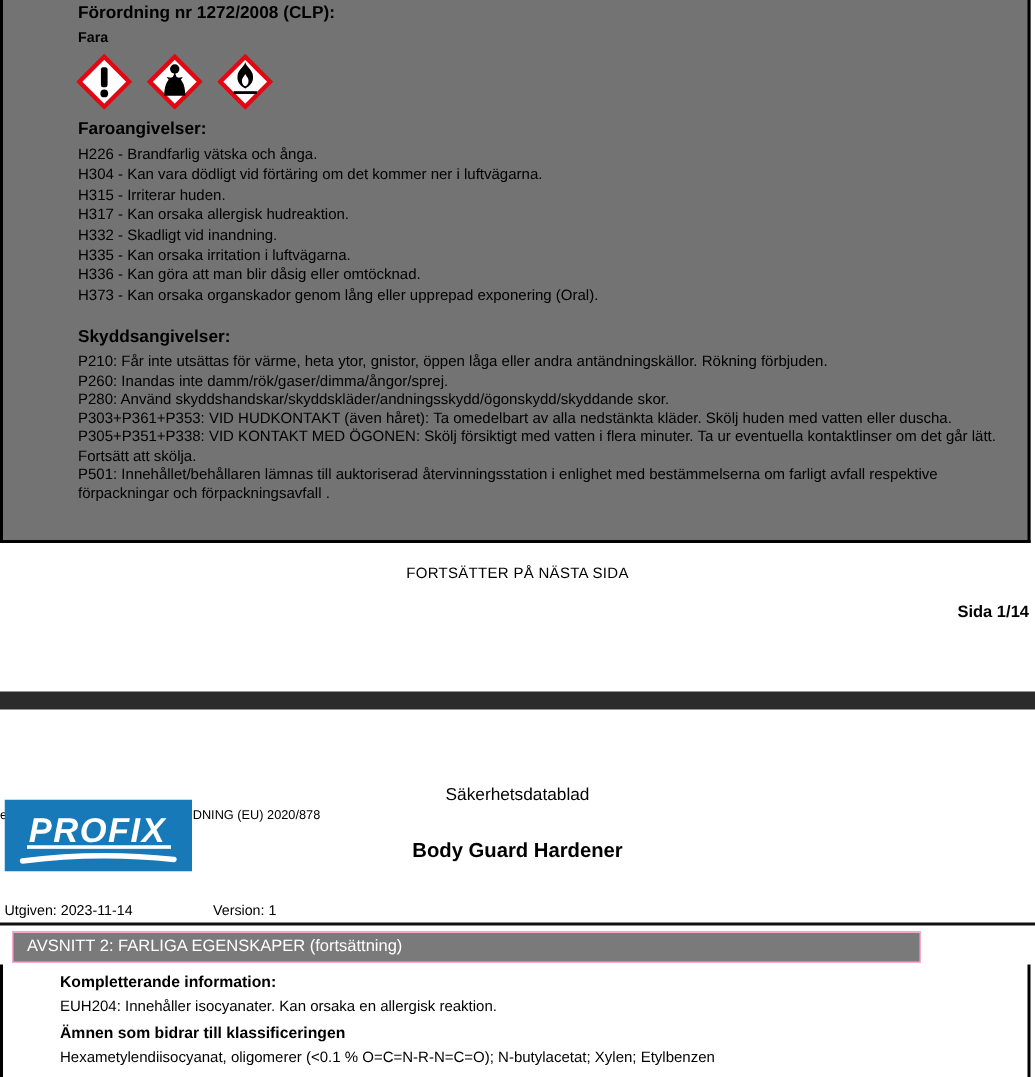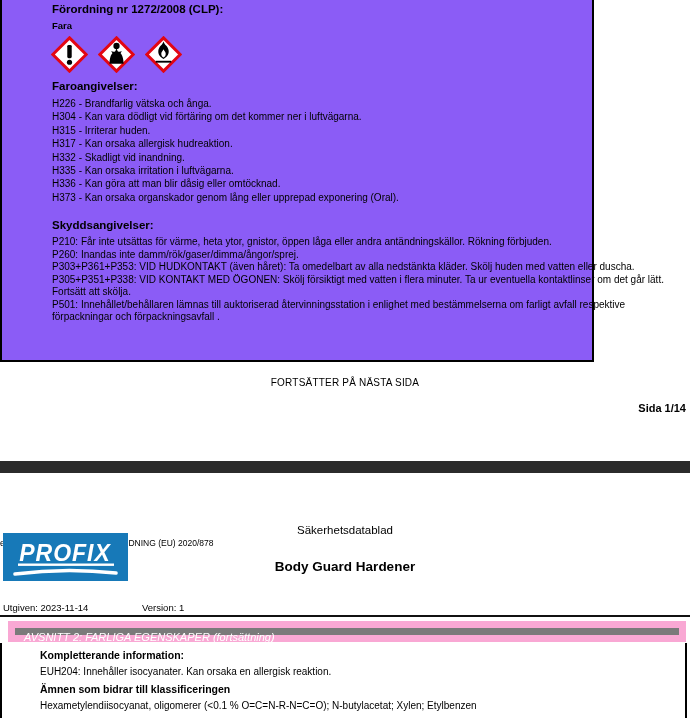--- a/index.html
+++ b/index.html
@@ -4,22 +4,22 @@
 <style>
   html,body{margin:0;padding:0;}
   body{
     width:690px;height:718px;position:relative;overflow:hidden;background:#fff;
     font-family:"Liberation Sans", sans-serif;color:#000;
   }
   .abs{position:absolute;}
 
   
   .page1-box{
-    left:0;top:0;width:594px;height:362px;box-sizing:border-box;
-    border:2px solid #000;border-top:none;background:#8b5cf6;
+    left:0;top:0;width:687px;height:362px;box-sizing:border-box;
+    border:2px solid #000;border-top:none;background:#737373;
   }
   .clp-heading{left:50px;top:3px;font-size:11.5px;font-weight:bold;}
   .signal-word{left:50px;top:20px;font-size:9.5px;font-weight:bold;}
   .picto-row{left:49px;top:36px;display:flex;gap:10px;}
   .picto-row svg{width:37px;height:37px;display:block;}
   .sub-heading{font-size:11.5px;font-weight:bold;}
   .hazard-heading{left:50px;top:80px;}
   .hazard-list{left:50px;top:97px;width:620px;}
   .hazard-list div{font-size:10px;line-height:13.4px;}
   .precaution-heading{left:50px;top:219px;}
@@ -34,22 +34,22 @@
   
   .profix-logo{left:3px;top:533px;width:125px;height:48px;}
   .profix-logo svg{width:125px;height:48px;display:block;}
   .doc-type-title{left:0;top:524px;width:690px;text-align:center;font-size:11.5px;}
   .regulation-subtitle{left:0;top:538px;width:690px;font-size:8.5px;}
   .product-title{left:0;top:559px;width:690px;text-align:center;font-size:13.5px;font-weight:bold;}
   .issued-date{left:3px;top:602px;font-size:9.5px;}
   .version-label{left:142px;top:602px;font-size:9.5px;}
   .header-divider{left:0;top:615px;width:690px;height:2px;background:#111;}
   .section-header-bar{
-    left:8px;top:621px;width:678px;height:21px;box-sizing:border-box;
-    border:7px solid #f9a8d4;color:#fff;font-size:11px;line-height:19px;padding-left:9px;font-style:italic;
+    left:8px;top:621px;width:606px;height:21px;box-sizing:border-box;
+    border:1px solid #f9a8d4;color:#fff;font-size:11px;line-height:19px;padding-left:9px;
   }
   .section2-content-box{
     left:0;top:643px;width:687px;height:75px;box-sizing:border-box;
     border-left:2px solid #000;border-right:2px solid #000;background:#fff;
   }
   .supplementary-heading{left:40px;top:649px;font-size:10.5px;font-weight:bold;}
   .euh-statement{left:40px;top:666px;font-size:10px;text-align:center;}
   .classification-heading{left:40px;top:683px;font-size:10.5px;font-weight:bold;}
   .classification-substances{left:40px;top:700px;font-size:10px;}
 </style>
@@ -96,20 +96,21 @@
     <div>H335 - Kan orsaka irritation i luftvägarna.</div>
     <div>H336 - Kan göra att man blir dåsig eller omtöcknad.</div>
     <div>H373 - Kan orsaka organskador genom lång eller upprepad exponering (Oral).</div>
   </div>
 
   <div class="abs sub-heading precaution-heading">Skyddsangivelser:</div>
 
   <div class="abs precaution-list">
     <div>P210: Får inte utsättas för värme, heta ytor, gnistor, öppen låga eller andra antändningskällor. Rökning förbjuden.</div>
     <div>P260: Inandas inte damm/rök/gaser/dimma/ångor/sprej.</div>
+    <div>P280: Använd skyddshandskar/skyddskläder/andningsskydd/ögonskydd/skyddande skor.</div>
     <div>P303+P361+P353: VID HUDKONTAKT (även håret): Ta omedelbart av alla nedstänkta kläder. Skölj huden med vatten eller duscha.</div>
     <div>P305+P351+P338: VID KONTAKT MED ÖGONEN: Skölj försiktigt med vatten i flera minuter. Ta ur eventuella kontaktlinser om det går lätt. Fortsätt att skölja.</div>
     <div>P501: Innehållet/behållaren lämnas till auktoriserad återvinningsstation i enlighet med bestämmelserna om farligt avfall respektive förpackningar och förpackningsavfall .</div>
   </div>
 </div>
 
 <div class="abs continues-note">FORTSÄTTER PÅ NÄSTA SIDA</div>
 
 <div class="abs page-number">Sida 1/14</div>
 

